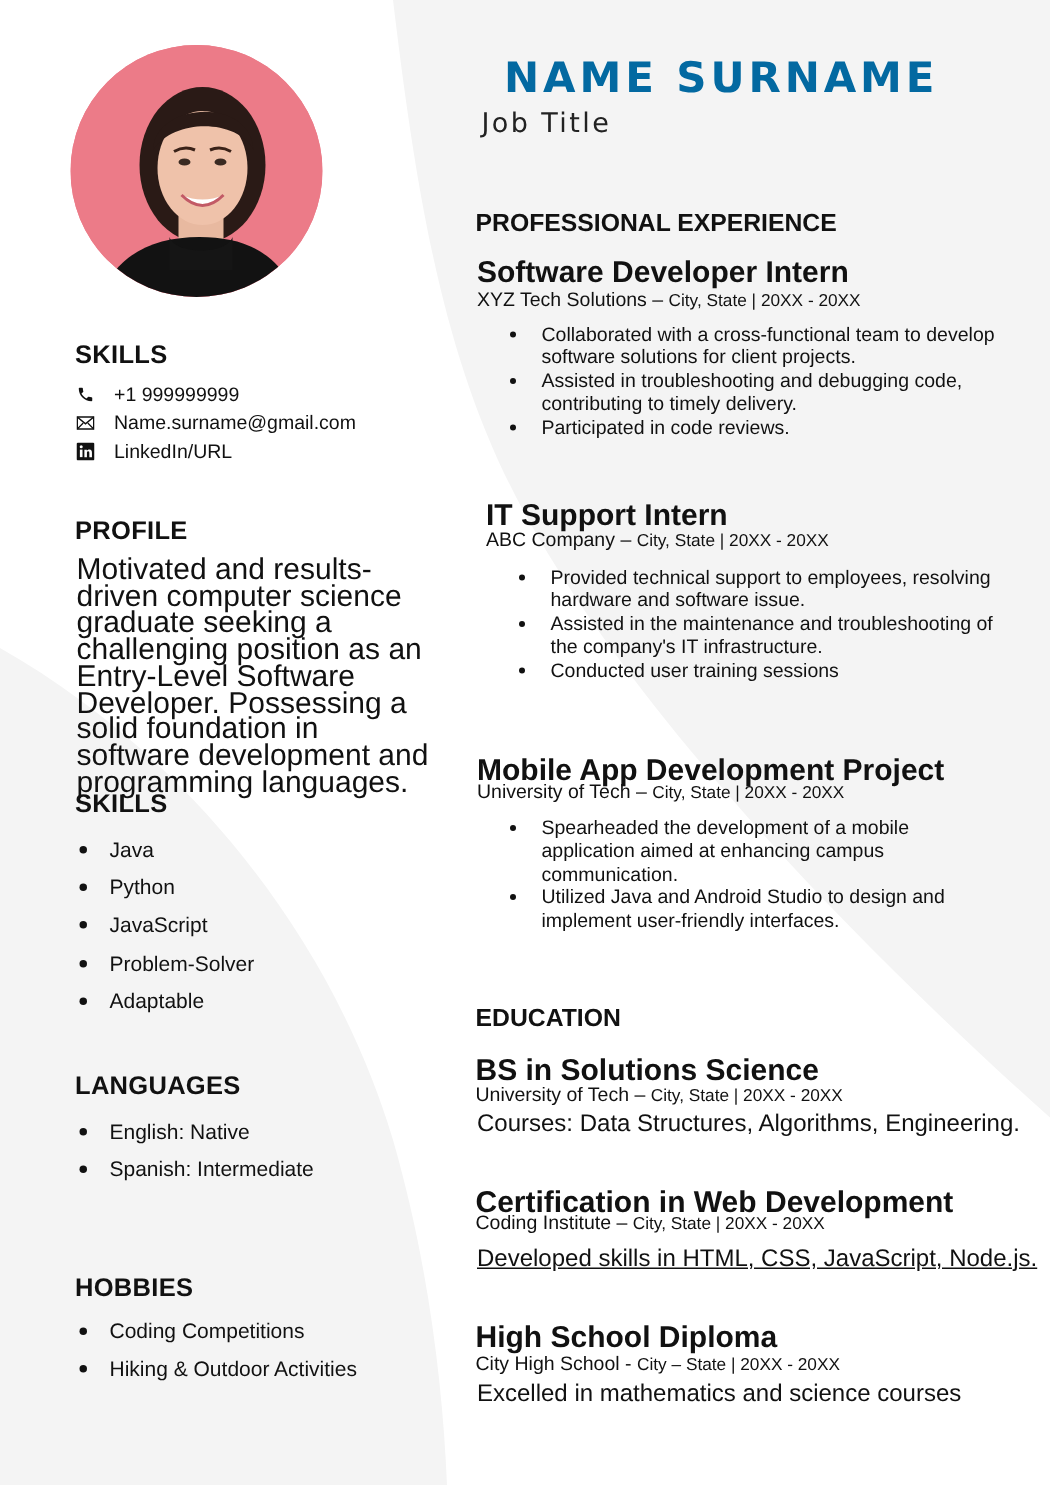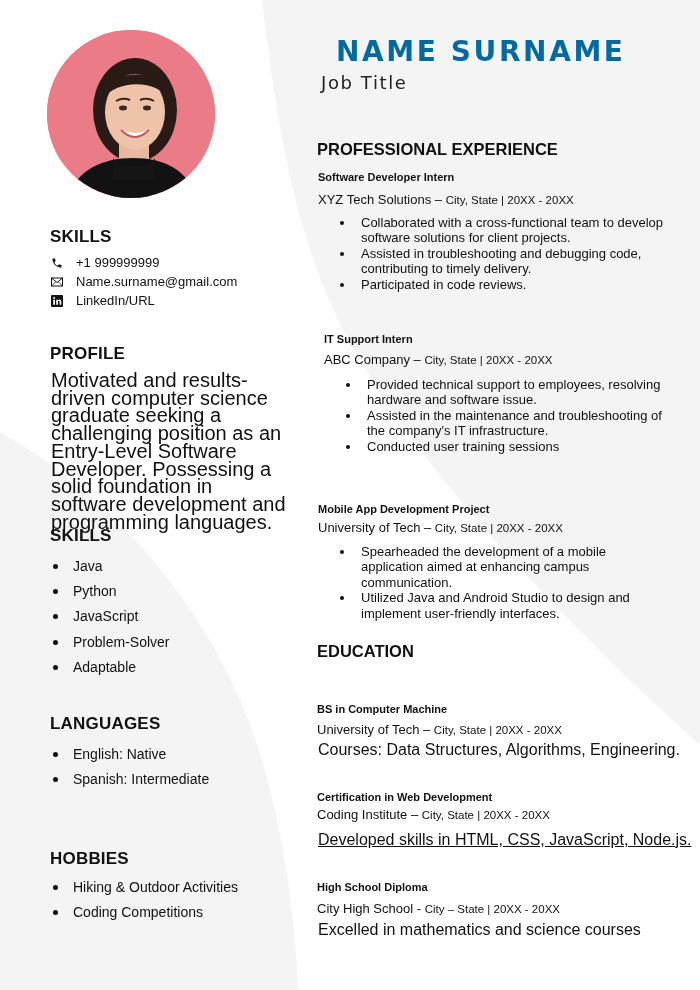--- a/index.html
+++ b/index.html
@@ -22,21 +22,21 @@
     .contact-row .ic { width: 14px; height: 14px; margin-right: 12px; display: inline-flex; align-items: center; justify-content: center; }
     .profile-text { position: absolute; left: 1px; top: 372px; width: 240px; font-size: 20px; line-height: 17.7px; margin: 0; }
     .blist { position: absolute; left: 0; margin: 0; padding: 0; list-style: none; font-size: 14px; }
     .blist li { position: relative; padding-left: 23px; height: 25.2px; line-height: 18px; }
     .blist li::before { content: ""; position: absolute; left: 3px; top: 7px; width: 5px; height: 5px; background: #111; border-radius: 50%; }
 
     .right { position: absolute; left: 0; top: 0; width: 700px; z-index: 1; }
     .name { position: absolute; left: 336px; top: 35px; font-family: "DejaVu Sans", sans-serif; font-weight: bold; font-size: 28px; letter-spacing: 2.6px; margin: 0; color: #0369a1; }
     .jobtitle { position: absolute; left: 321px; top: 72px; font-family: "DejaVu Sans", sans-serif; font-size: 18px; letter-spacing: 1.6px; color: #222; }
     .r-sec { position: absolute; font-weight: bold; font-size: 16.5px; margin: 0; }
-    .entry-title { position: absolute; font-weight: bold; font-size: 11px; text-align: center; }
+    .entry-title { position: absolute; font-weight: bold; font-size: 20px; text-align: center; }
     .entry-sub { position: absolute; font-size: 13px; white-space: nowrap; }
     .entry-sub .small { font-size: 11.5px; }
     .entry-desc { position: absolute; font-size: 16px; }
     .rlist { position: absolute; margin: 0; padding: 0; list-style: none; font-size: 13px; line-height: 15.4px; }
     .rlist li { position: relative; padding-left: 24px; }
     .rlist li::before { content: ""; position: absolute; left: 3px; top: 6px; width: 4px; height: 4px; background: #111; border-radius: 50%; }
   </style>
 </head>
 <body>
 
@@ -117,22 +117,22 @@
   </ul>
 
   <h2 class="sec-title" style="top:714px;">LANGUAGES</h2>
   <ul class="blist" style="top:745px;">
     <li>English: Native</li>
     <li>Spanish: Intermediate</li>
   </ul>
 
   <h2 class="sec-title" style="top:849px;">HOBBIES</h2>
   <ul class="blist" style="top:878px;">
+    <li>Coding Competitions</li>
     <li>Hiking &amp; Outdoor Activities</li>
-    <li>Coding Competitions</li>
   </ul>
 </div>
 
 <div class="right">
   <h1 class="name">NAME SURNAME</h1>
   <div class="jobtitle">Job Title</div>
 
   <h2 class="r-sec" style="left:317px; top:140px;">PROFESSIONAL EXPERIENCE</h2>
 
   <div class="entry-title" style="left:318px; top:171px;">Software Developer Intern</div>
@@ -160,23 +160,23 @@
   <div class="entry-title" style="left:318px; top:503px;">Mobile App Development Project</div>
   <div class="entry-sub" style="left:318px; top:520px;">
     <span>University of Tech –</span>
     <span class="small">City, State | 20XX - 20XX</span>
   </div>
   <ul class="rlist" style="left:337px; top:544px; width:300px;">
     <li>Spearheaded the development of a mobile application aimed at enhancing campus communication.</li>
     <li>Utilized Java and Android Studio to design and implement user-friendly interfaces.</li>
   </ul>
 
-  <h2 class="r-sec" style="left:317px; top:642px;">EDUCATION</h2>
+  <h2 class="r-sec" style="left:317px; top:670px;">EDUCATION</h2>
 
-  <div class="entry-title" style="left:317px; top:703px;">BS in Computer Machine</div>
+  <div class="entry-title" style="left:317px; top:703px;">BS in Solutions Science</div>
   <div class="entry-sub" style="left:317px; top:722px;">
     <span>University of Tech –</span>
     <span class="small">City, State | 20XX - 20XX</span>
   </div>
   <div class="entry-desc" style="left:318px; top:741px;">Courses: Data Structures, Algorithms, Engineering.</div>
 
   <div class="entry-title" style="left:317px; top:791px;">Certification in Web Development</div>
   <div class="entry-sub" style="left:317px; top:807px;">
     <span>Coding Institute –</span>
     <span class="small">City, State | 20XX - 20XX</span>

